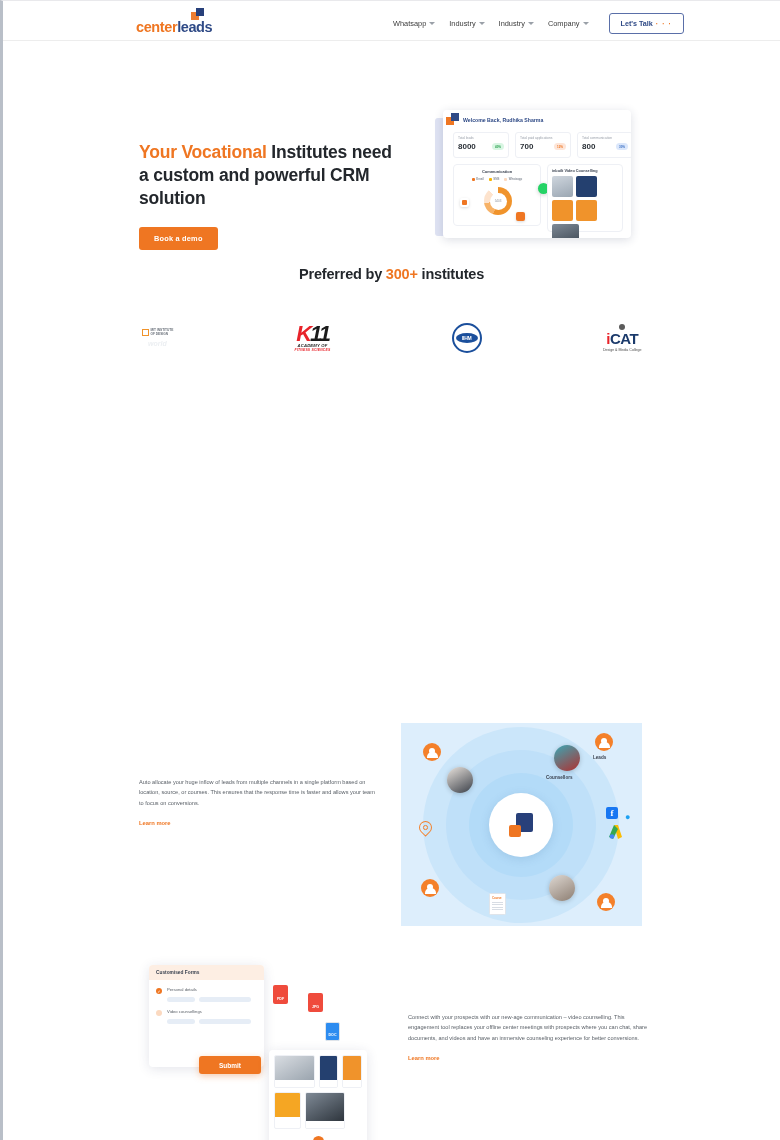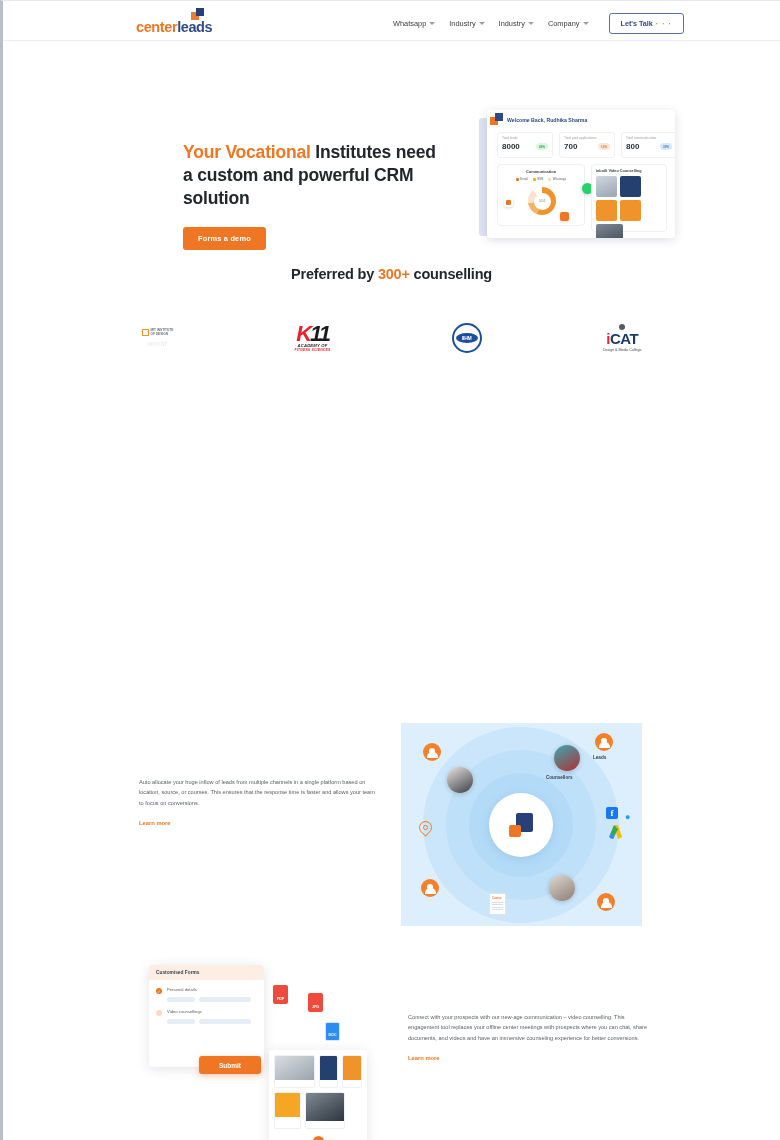--- a/index.html
+++ b/index.html
@@ -36,21 +36,21 @@
   }
   .caret { width:0;height:0;border-left:3px solid transparent;border-right:3px solid transparent;border-top:3px solid #9aa0a8; display:inline-block; }
   .talk-btn {
     margin-left: 6px; border: 1px solid #5a6fa8; border-radius: 3px;
     padding: 5px 11px; font-size: 7.2px; color: #2f4a86; font-weight: 700;
     display:flex; align-items:center; gap:3px; white-space: nowrap; cursor:pointer; background:#fff;
   }
   .dots { letter-spacing: 1px; color:#ef7622; font-size:7px; }
 
   
-  .hero { position: relative; height: 215px; margin-left: 44px; }
+  .hero { position: relative; height: 215px; }
   .hero-left { position:absolute; left:136px; top:100px; width:255px; }
   .hero-title { font-size: 17.5px; line-height: 1.32; font-weight: 700; color: #23272c; letter-spacing:-0.2px; }
   .hero-title .hl { color: #ef7622; }
   .btn-demo {
     margin-top: 17px; display: inline-block; background: #ef7622; color: #fff;
     font-size: 7.4px; font-weight: 700; padding: 7px 15px; border-radius: 3px;
     border: none; cursor: pointer; letter-spacing: .2px;
   }
 
   
@@ -230,21 +230,21 @@
         <span class="dots">· · ·</span>
       </div>
     </div>
   </div>
 
   <div class="hero">
     <div class="hero-left">
       <h1 class="hero-title">
         <span class="hl">Your Vocational</span><span> Institutes need a custom and powerful CRM solution</span>
       </h1>
-      <button class="btn-demo">Forms a demo</button>
+      <button class="btn-demo">Book a demo</button>
     </div>
 
     <div class="dash">
       <div class="dash-shadow"></div>
       <div class="dash-card">
         <div class="dash-logo">
             <div class="a"></div>
             <div class="b"></div>
           </div>
         <div class="dash-welcome">Welcome Back, Rudhika Sharma</div>
@@ -305,21 +305,21 @@
             <div class="vtile p3"></div>
             <div class="vtile p4"></div>
             <div class="vtile p5"></div>
           </div>
         </div>
       </div>
     </div>
   </div>
 
   <div class="preferred">
-    <h2><span>Preferred by </span><span class="hl">300+</span><span> counselling</span></h2>
+    <h2><span>Preferred by </span><span class="hl">300+</span><span> institutes</span></h2>
     <div class="logos">
       <div class="logo-item">
         <div class="mit">
           <div class="mit-sq"></div>
           <div class="mit-tx">
             <div>MIT INSTITUTE</div>
             <div>OF DESIGN</div>
           </div>
         </div>
         <div class="mit-sub">world</div>

